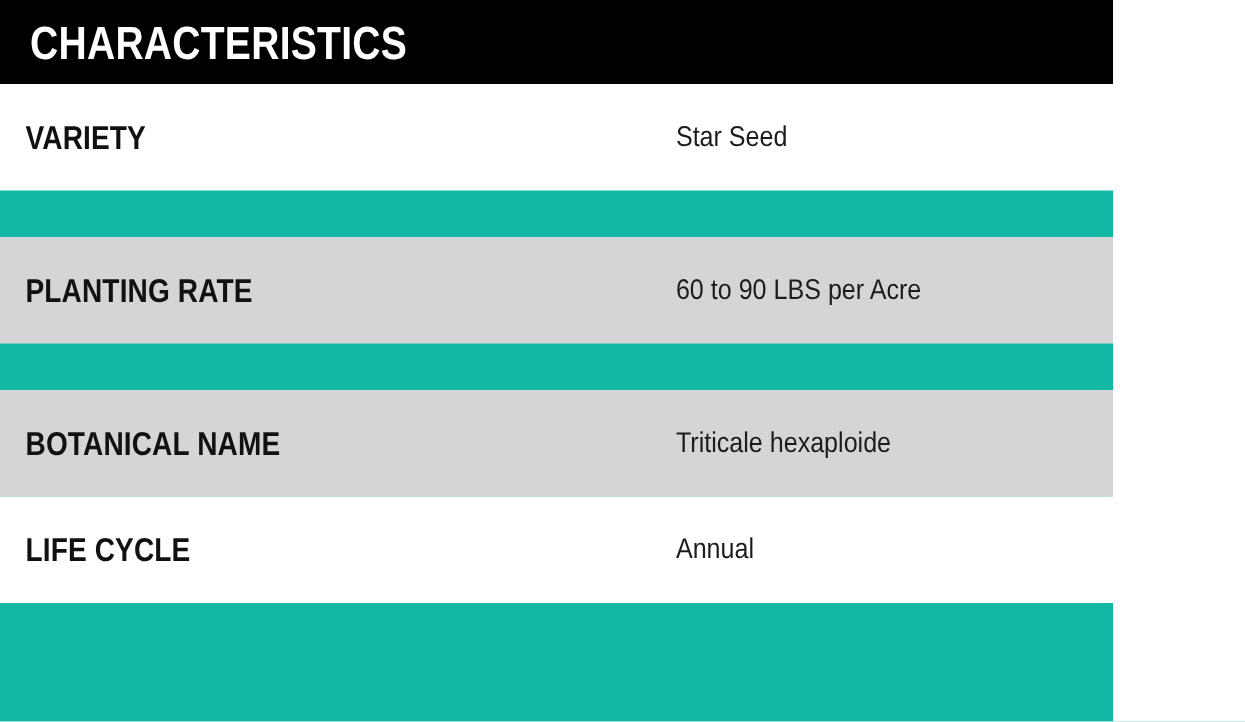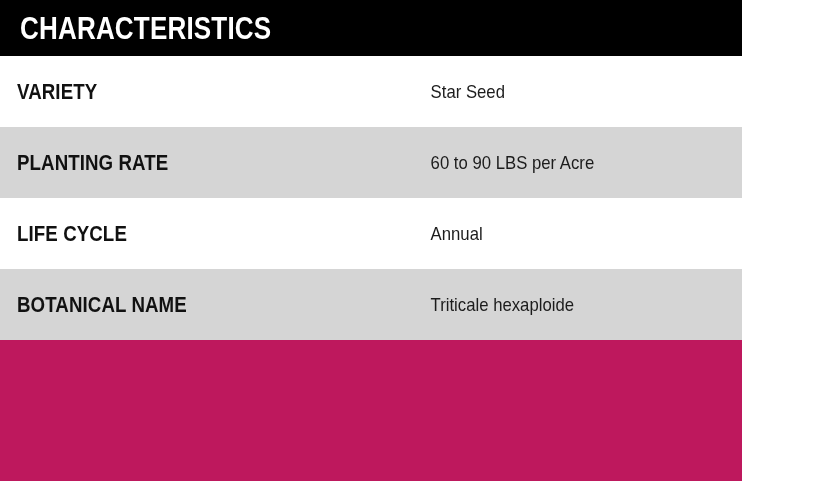--- a/index.html
+++ b/index.html
@@ -11,21 +11,21 @@
     width: 830px;
     height: 481px;
     overflow: hidden;
     font-family: "Liberation Sans", "DejaVu Sans", sans-serif;
     -webkit-font-smoothing: antialiased;
   }
 
   .spec-table {
     width: 742px;
     height: 481px;
-    background: #be185d;
+    background: #14b8a6;
     display: flex;
     flex-direction: column;
     box-sizing: border-box;
   }
 
   
   .table-header {
     background: #000000;
     height: 56px;
     min-height: 56px;
@@ -52,23 +52,24 @@
     flex: 1 1 auto;
     display: flex;
     flex-direction: column;
   }
   .spec-row {
     height: 71px;
     min-height: 71px;
     display: flex;
     align-items: center;
     box-sizing: border-box;
+    gap: 20px;
   }
   .spec-row.light { background: #ffffff; }
-  .spec-row.shaded { background: #d5d5d5; }
+  .spec-row.shaded { background: #d5d5d5; margin-top: 31px; }
 
   .row-label {
     width: 413px;
     min-width: 413px;
     box-sizing: border-box;
     padding-left: 20px;
     color: #111111;
     font-family: "Liberation Sans Narrow", "Liberation Sans", sans-serif;
     font-size: 22px;
     font-weight: bold;
@@ -109,25 +110,25 @@
       <div class="row-label">VARIETY</div>
       <div class="row-value">Star Seed</div>
     </div>
 
     <div class="spec-row shaded">
       <div class="row-label">PLANTING RATE</div>
       <div class="row-value">60 to 90 LBS per Acre</div>
     </div>
 
 
+    <div class="spec-row shaded">
+      <div class="row-label">BOTANICAL NAME</div>
+      <div class="row-value">Triticale hexaploide</div>
+    </div>
+
     <div class="spec-row light">
       <div class="row-label">LIFE CYCLE</div>
       <div class="row-value">Annual</div>
-    </div>
-
-    <div class="spec-row shaded">
-      <div class="row-label">BOTANICAL NAME</div>
-      <div class="row-value">Triticale hexaploide</div>
     </div>
 
 
   </div>
 </div>
 
 </body></html>

